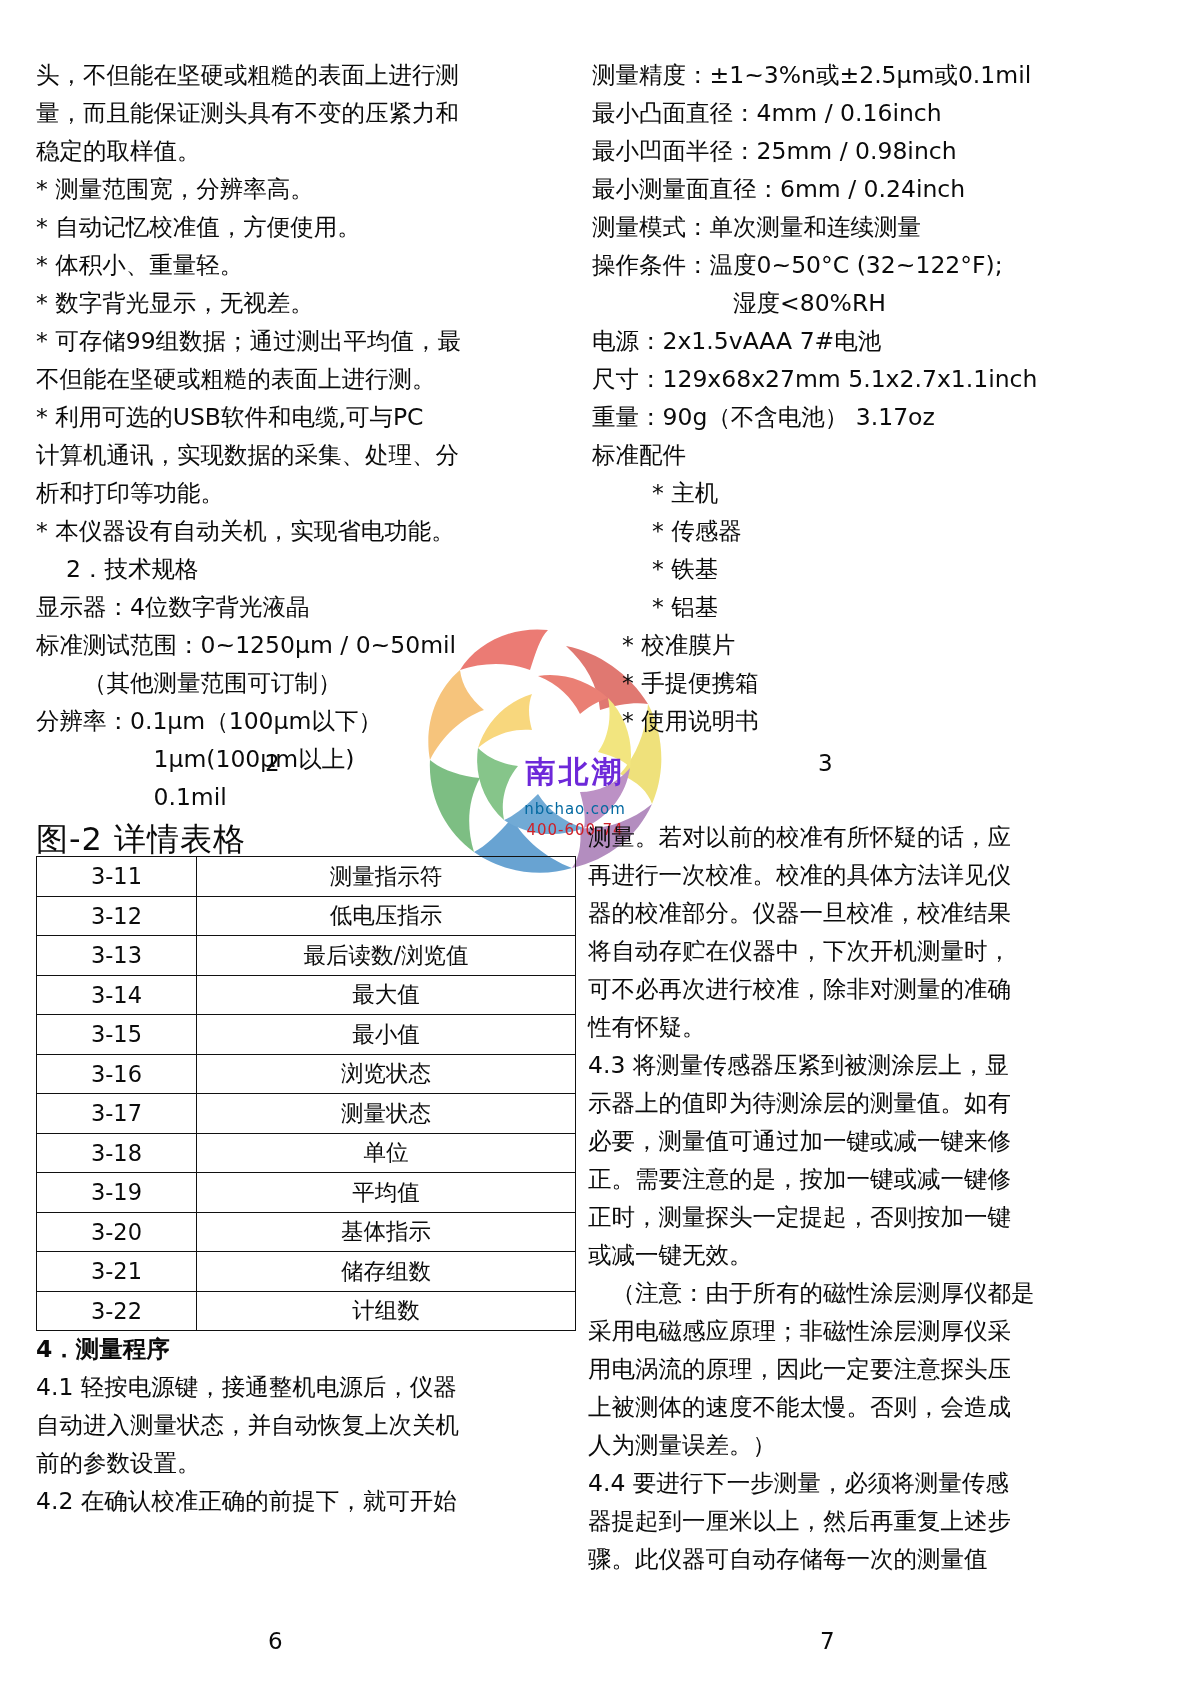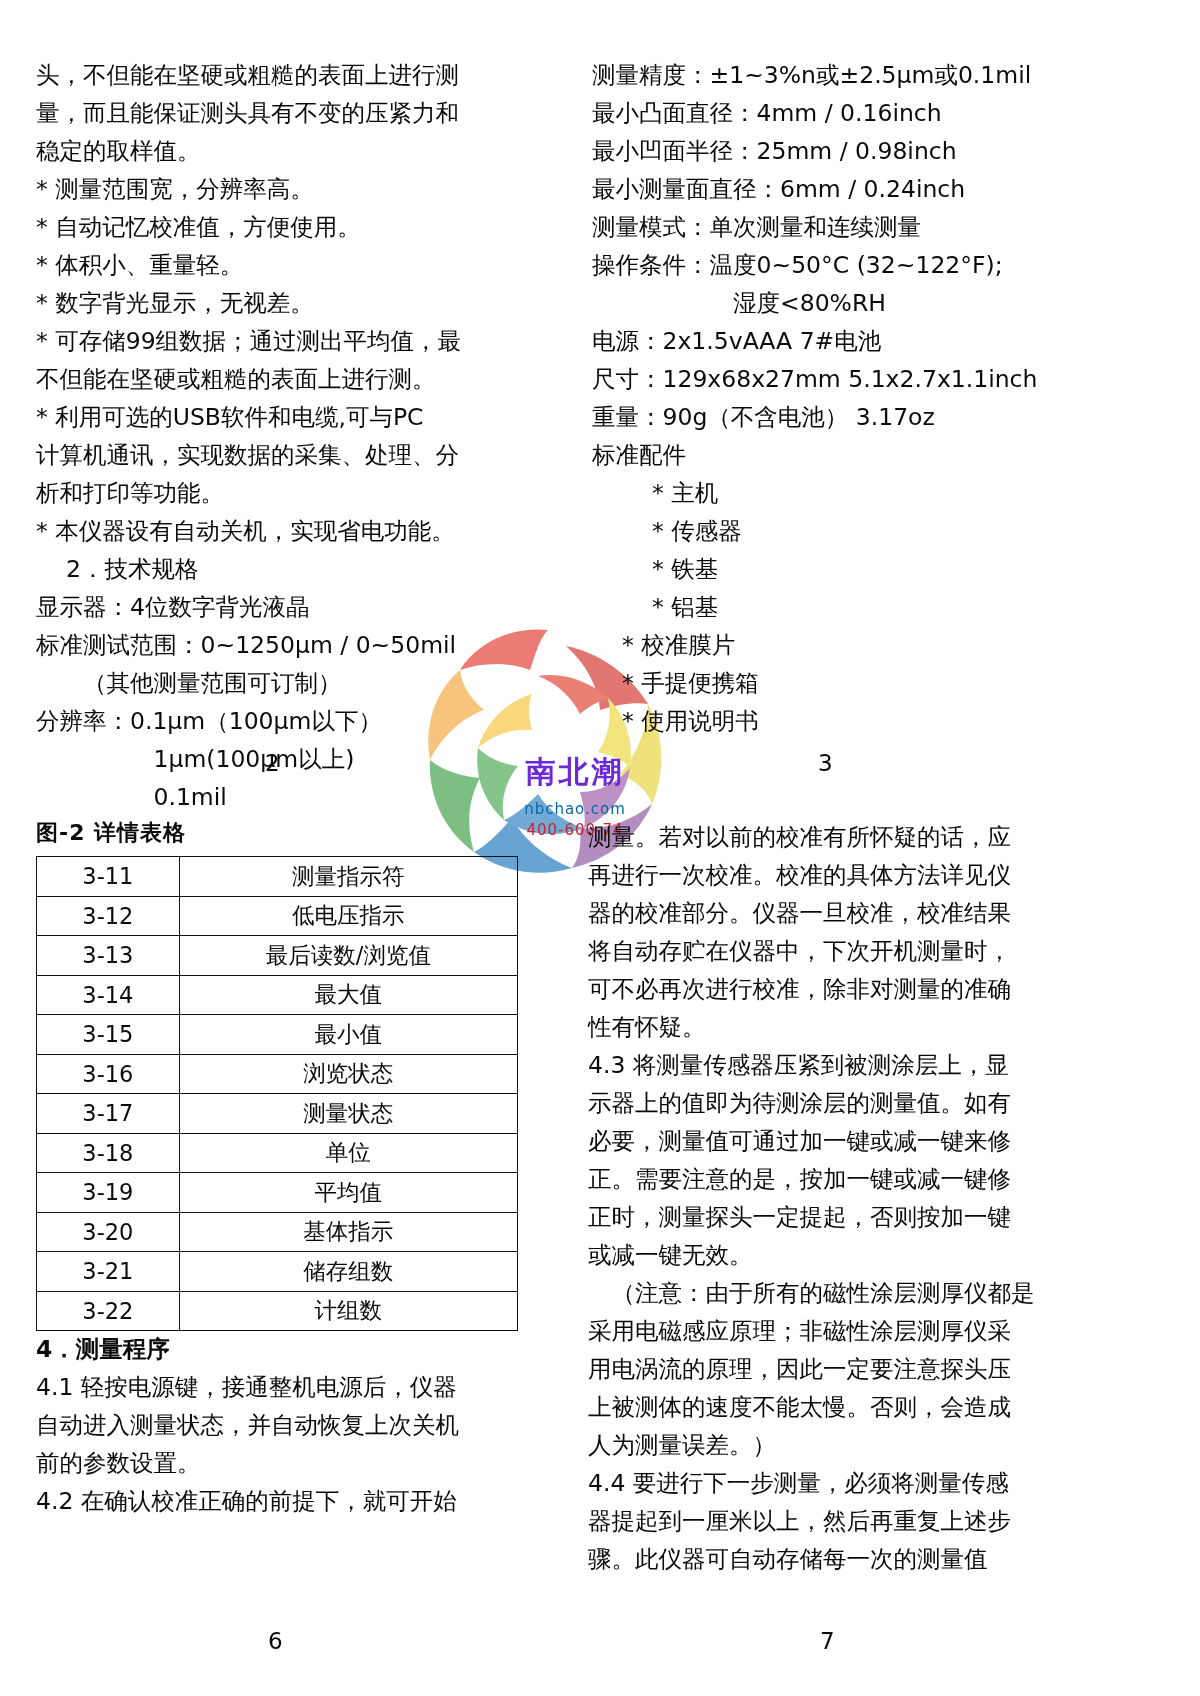--- a/index.html
+++ b/index.html
@@ -82,29 +82,29 @@
   .pn-2 { left: 265px; top: 750px; }
   .pn-3 { left: 818px; top: 750px; }
   .pn-6 { left: 268px; top: 1628px; }
   .pn-7 { left: 820px; top: 1628px; }
 
   
   .fig-title {
     position: absolute;
     left: 36px;
     top: 818px;
-    font-size: 22px;
-    font-weight: 700;
+    font-size: 32px;
+    font-weight: 400;
     letter-spacing: 1px;
   }
   table.fig {
     position: absolute;
     left: 36px;
     top: 856px;
-    width: 482px;
+    width: 540px;
     border-collapse: collapse;
     font-size: 22.5px;
   }
   table.fig td {
     border: 1.6px solid #111;
     height: 38.5px;
     text-align: center;
     padding: 0;
   }
   table.fig td.code { width: 142px; }

